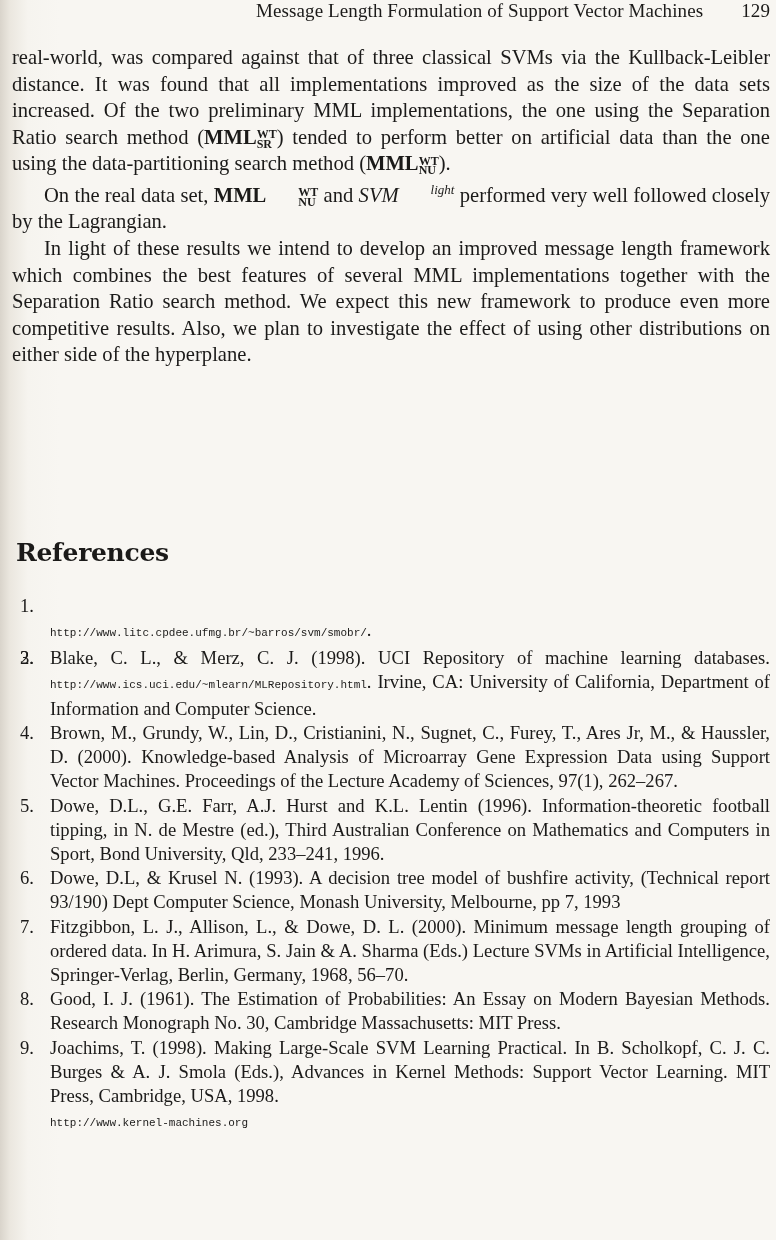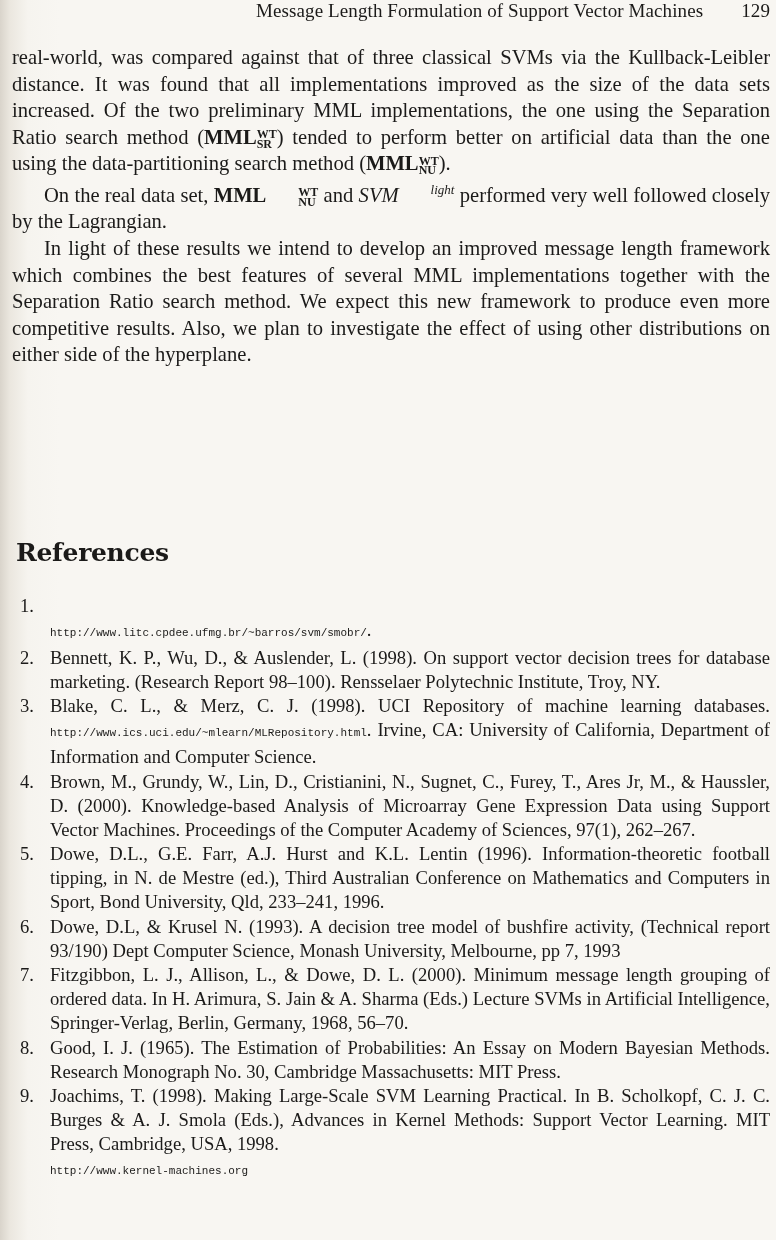--- a/index.html
+++ b/index.html
@@ -65,46 +65,45 @@
   <h2 class="refs">References</h2>
 
   <ol class="ref-list">
     <li>
       <span class="num">1.</span>
       <br>
       <span class="mono">http://www.litc.cpdee.ufmg.br/~barros/svm/smobr/</span><span>.</span>
     </li>
     <li>
       <span class="num">2.</span>
-      <span>Bennett, K. P., Wu, D., &amp; Auslender, L. (1998). On support vector decision trees for database marketing. (Research Report 98–100). Rensselaer Polytechnic Institute, Troy, NY.</span>
     </li>
     <li>
       <span class="num">3.</span>
       <span>Blake, C. L., &amp; Merz, C. J. (1998). </span><span class="it">UCI Repository of machine learning databases</span><span>.</span>
       <span class="mono">http://www.ics.uci.edu/~mlearn/MLRepository.html</span><span>. Irvine, CA: University of California, Department of Information and Computer Science.</span>
     </li>
     <li>
       <span class="num">4.</span>
-      <span>Brown, M., Grundy, W., Lin, D., Cristianini, N., Sugnet, C., Furey, T., Ares Jr, M., &amp; Haussler, D. (2000). Knowledge-based Analysis of Microarray Gene Expression Data using Support Vector Machines. </span><span class="it">Proceedings of the Computer Academy of Sciences</span><span>, 97(1), 262–267.</span>
+      <span>Brown, M., Grundy, W., Lin, D., Cristianini, N., Sugnet, C., Furey, T., Ares Jr, M., &amp; Haussler, D. (2000). Knowledge-based Analysis of Microarray Gene Expression Data using Support Vector Machines. </span><span class="it">Proceedings of the Lecture Academy of Sciences</span><span>, 97(1), 262–267.</span>
     </li>
     <li>
       <span class="num">5.</span>
       <span>Dowe, D.L., G.E. Farr, A.J. Hurst and K.L. Lentin (1996). Information-theoretic football tipping, in N. de Mestre (ed.), Third Australian Conference on Mathematics and Computers in Sport, Bond University, Qld, 233–241, 1996.</span>
     </li>
     <li>
       <span class="num">6.</span>
       <span>Dowe, D.L, &amp; Krusel N. (1993). A decision tree model of bushfire activity, (Technical report 93/190) Dept Computer Science, Monash University, Melbourne, pp 7, 1993</span>
     </li>
     <li>
       <span class="num">7.</span>
       <span>Fitzgibbon, L. J., Allison, L., &amp; Dowe, D. L. (2000). Minimum message length grouping of ordered data. In H. Arimura, S. Jain &amp; A. Sharma (Eds.) </span><span class="it">Lecture SVMs in Artificial Intelligence</span><span>, Springer-Verlag, Berlin, Germany, 1968, 56–70.</span>
     </li>
     <li>
       <span class="num">8.</span>
-      <span>Good, I. J. (1965). The Estimation of Probabilities: An Essay on Modern Bayesian Methods. Research Monograph No. 30, Cambridge Massachusetts: MIT Press.</span>
+      <span>Good, I. J. (1961). The Estimation of Probabilities: An Essay on Modern Bayesian Methods. Research Monograph No. 30, Cambridge Massachusetts: MIT Press.</span>
     </li>
     <li>
       <span class="num">9.</span>
       <span>Joachims, T. (1998). Making Large-Scale SVM Learning Practical. In B. Scholkopf, C. J. C. Burges &amp; A. J. Smola (Eds.), </span><span class="it">Advances in Kernel Methods: Support Vector Learning</span><span>. MIT Press, Cambridge, USA, 1998.</span><br>
       <span class="mono">http://www.kernel-machines.org</span>
     </li>
   </ol>
 
 </div>
 

